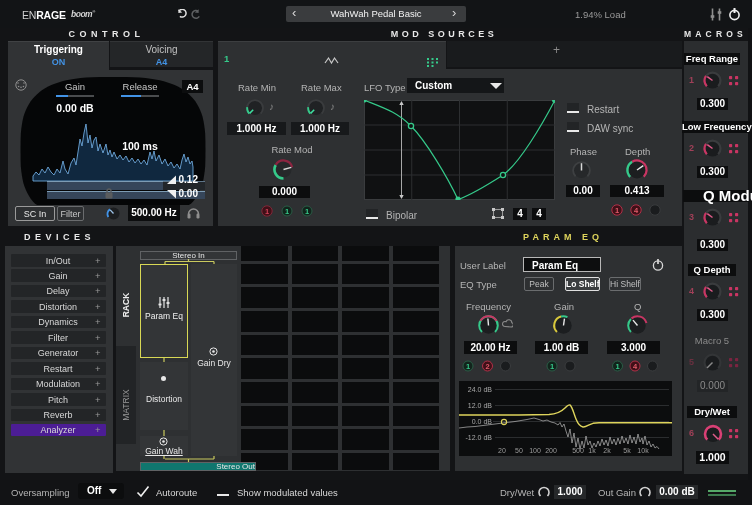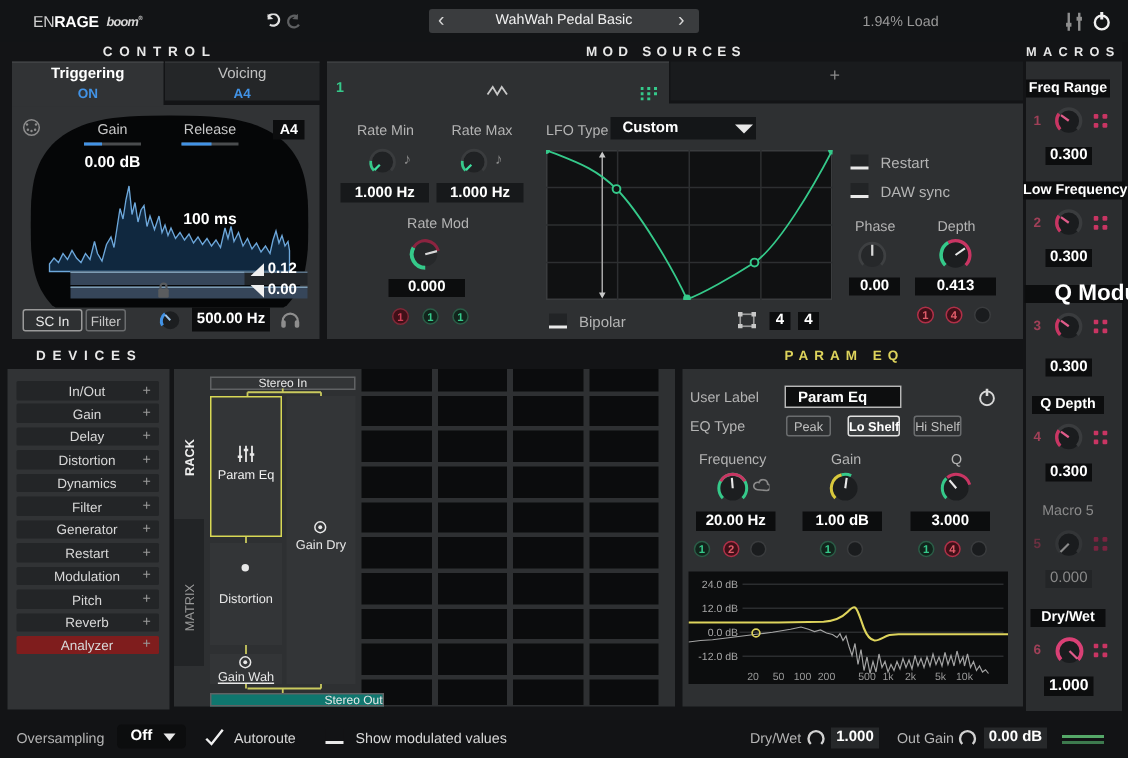--- a/index.html
+++ b/index.html
@@ -387,21 +387,21 @@
       <span style="position:absolute;right:5px;top:0.5px;font-size:9.5px;color:#9a9a9a;">+</span>
     </div>
 <div class="abs" style="left:10.5px;top:393.0px;width:95px;height:12.5px;background:#232527;border-radius:1px;">
       <span style="position:absolute;left:0;right:0;text-align:center;top:1.5px;font-size:9px;color:#d8d8d8;">Pitch</span>
       <span style="position:absolute;right:5px;top:0.5px;font-size:9.5px;color:#9a9a9a;">+</span>
     </div>
 <div class="abs" style="left:10.5px;top:408.5px;width:95px;height:12.5px;background:#232527;border-radius:1px;">
       <span style="position:absolute;left:0;right:0;text-align:center;top:1.5px;font-size:9px;color:#d8d8d8;">Reverb</span>
       <span style="position:absolute;right:5px;top:0.5px;font-size:9.5px;color:#9a9a9a;">+</span>
     </div>
-<div class="abs" style="left:10.5px;top:423.9px;width:95px;height:12.5px;background:#7f1d1d;border-radius:1px;">
+<div class="abs" style="left:10.5px;top:423.9px;width:95px;height:12.5px;background:#4c1d95;border-radius:1px;">
       <span style="position:absolute;left:0;right:0;text-align:center;top:1.5px;font-size:9px;color:#d8d8d8;">Analyzer</span>
       <span style="position:absolute;right:5px;top:0.5px;font-size:9.5px;color:#9a9a9a;">+</span>
     </div>
 
 <div class="abs" style="left:116px;top:246px;width:334px;height:225px;background:#2e3032;"></div>
 <div class="abs" style="left:241.0px;top:246px;width:46.5px;height:14.5px;background:#0b0c0d;"></div>
 <div class="abs" style="left:241.0px;top:263.5px;width:46.5px;height:20.7px;background:#0b0c0d;"></div>
 <div class="abs" style="left:241.0px;top:287.2px;width:46.5px;height:20.7px;background:#0b0c0d;"></div>
 <div class="abs" style="left:241.0px;top:311px;width:46.5px;height:20.6px;background:#0b0c0d;"></div>
 <div class="abs" style="left:241.0px;top:334.6px;width:46.5px;height:20.7px;background:#0b0c0d;"></div>

